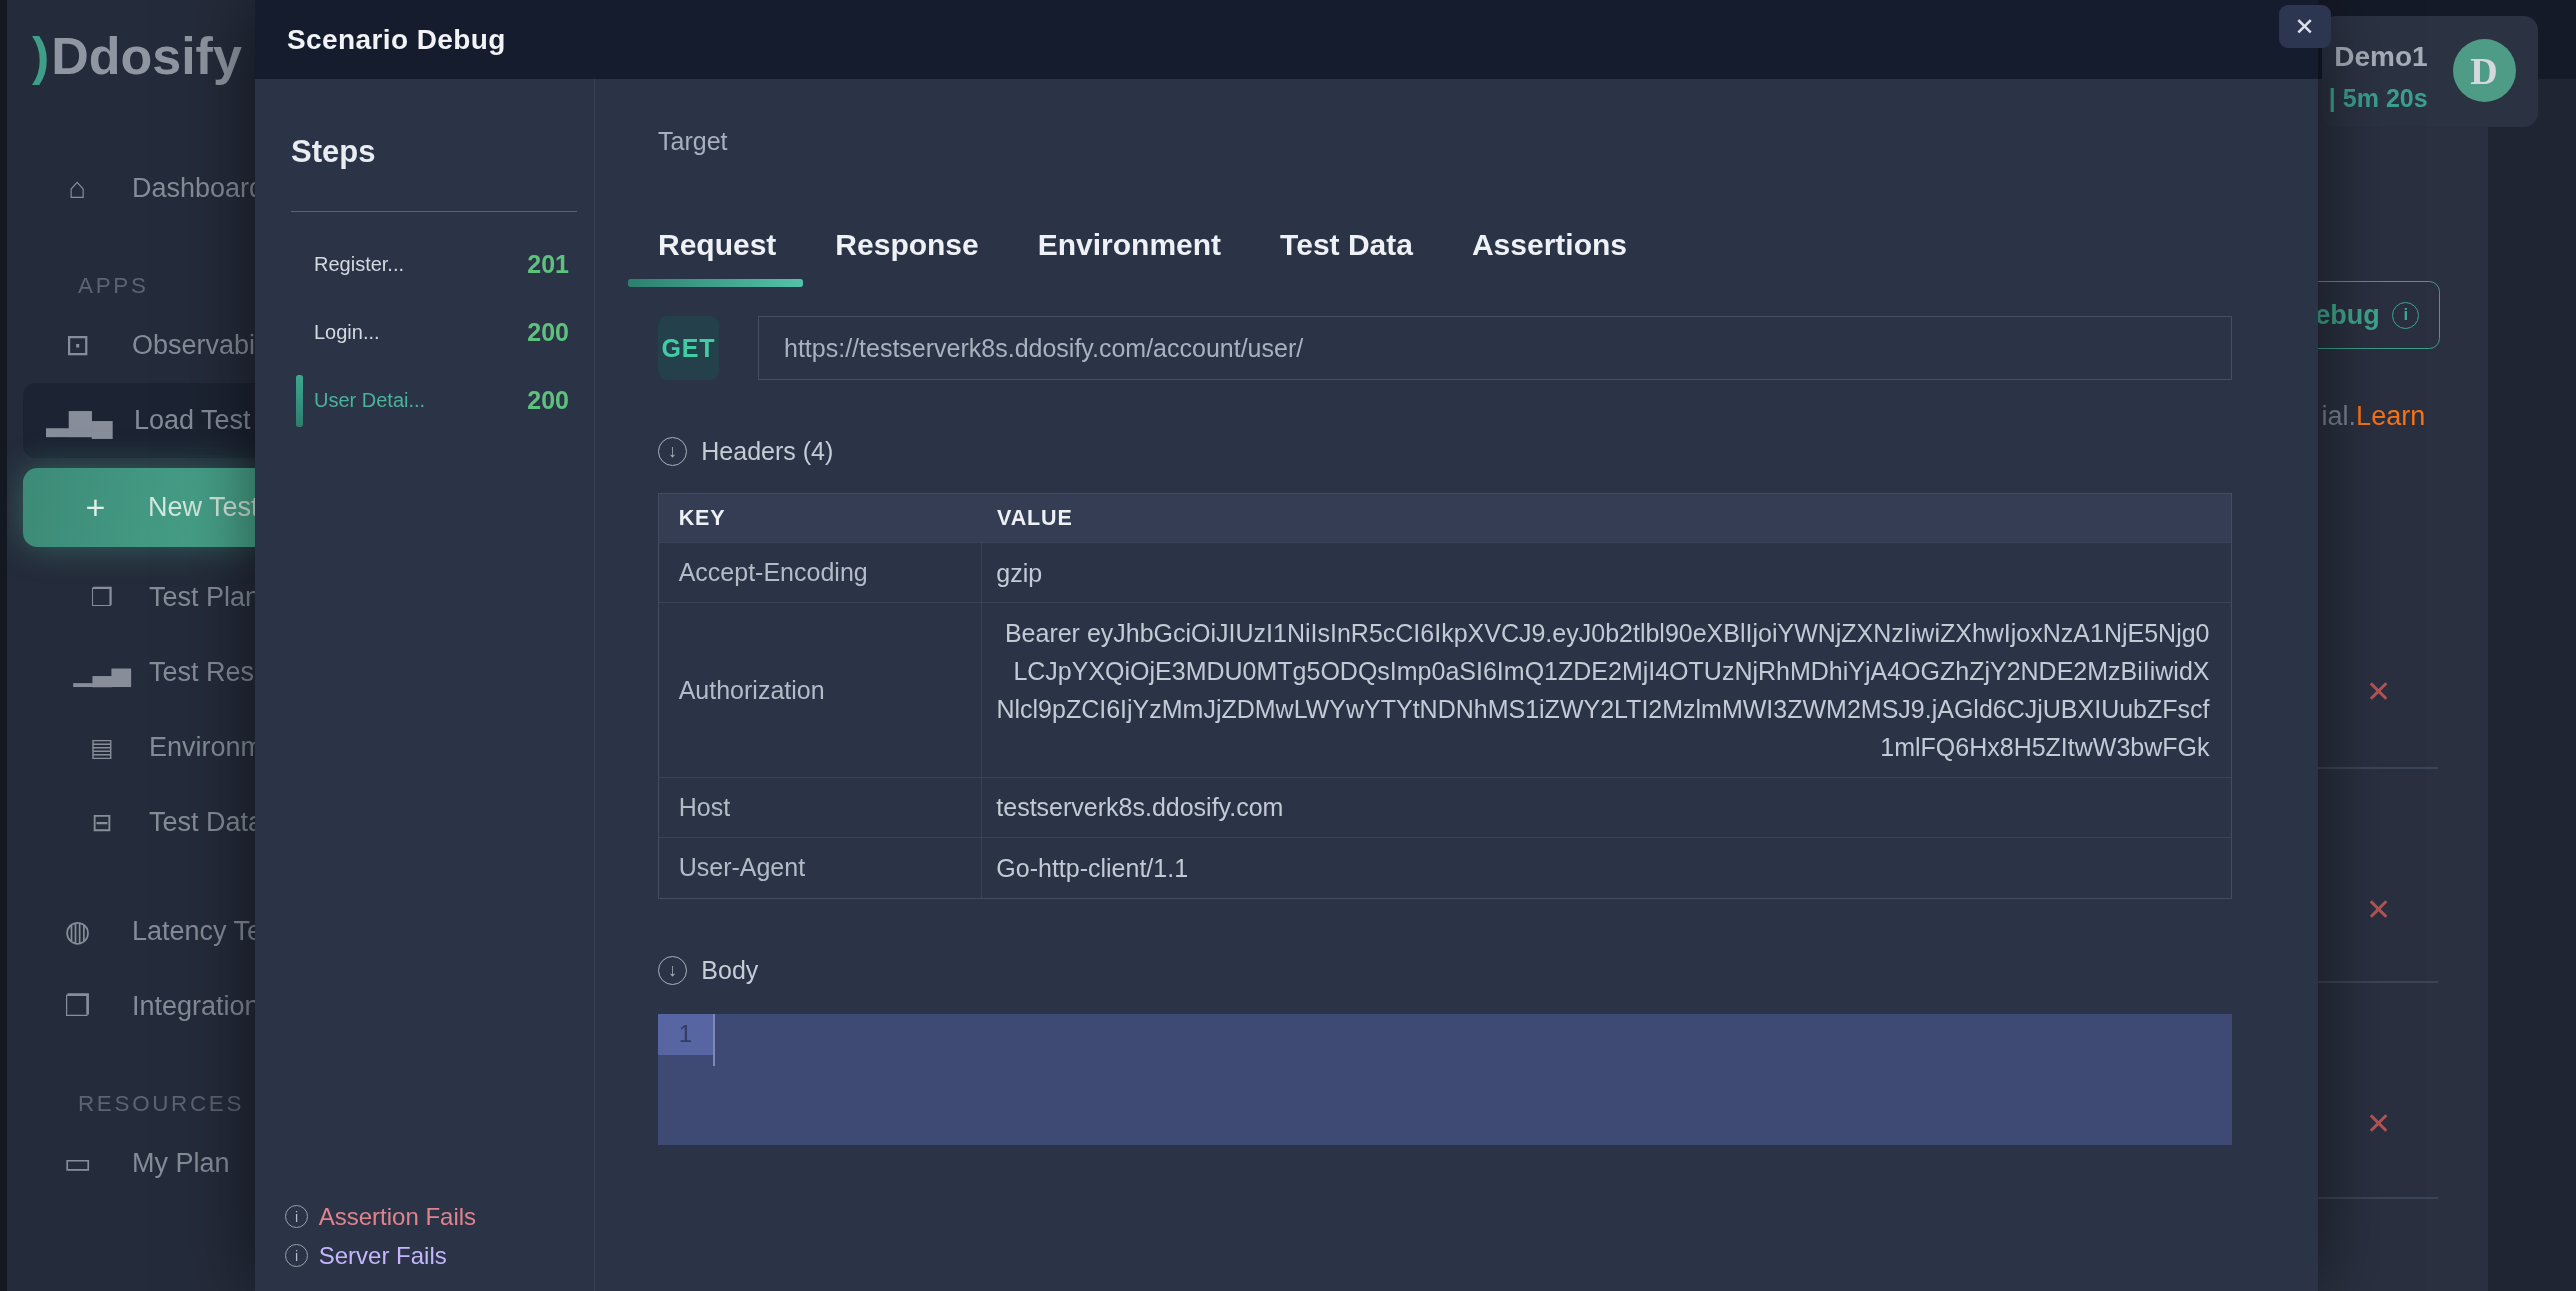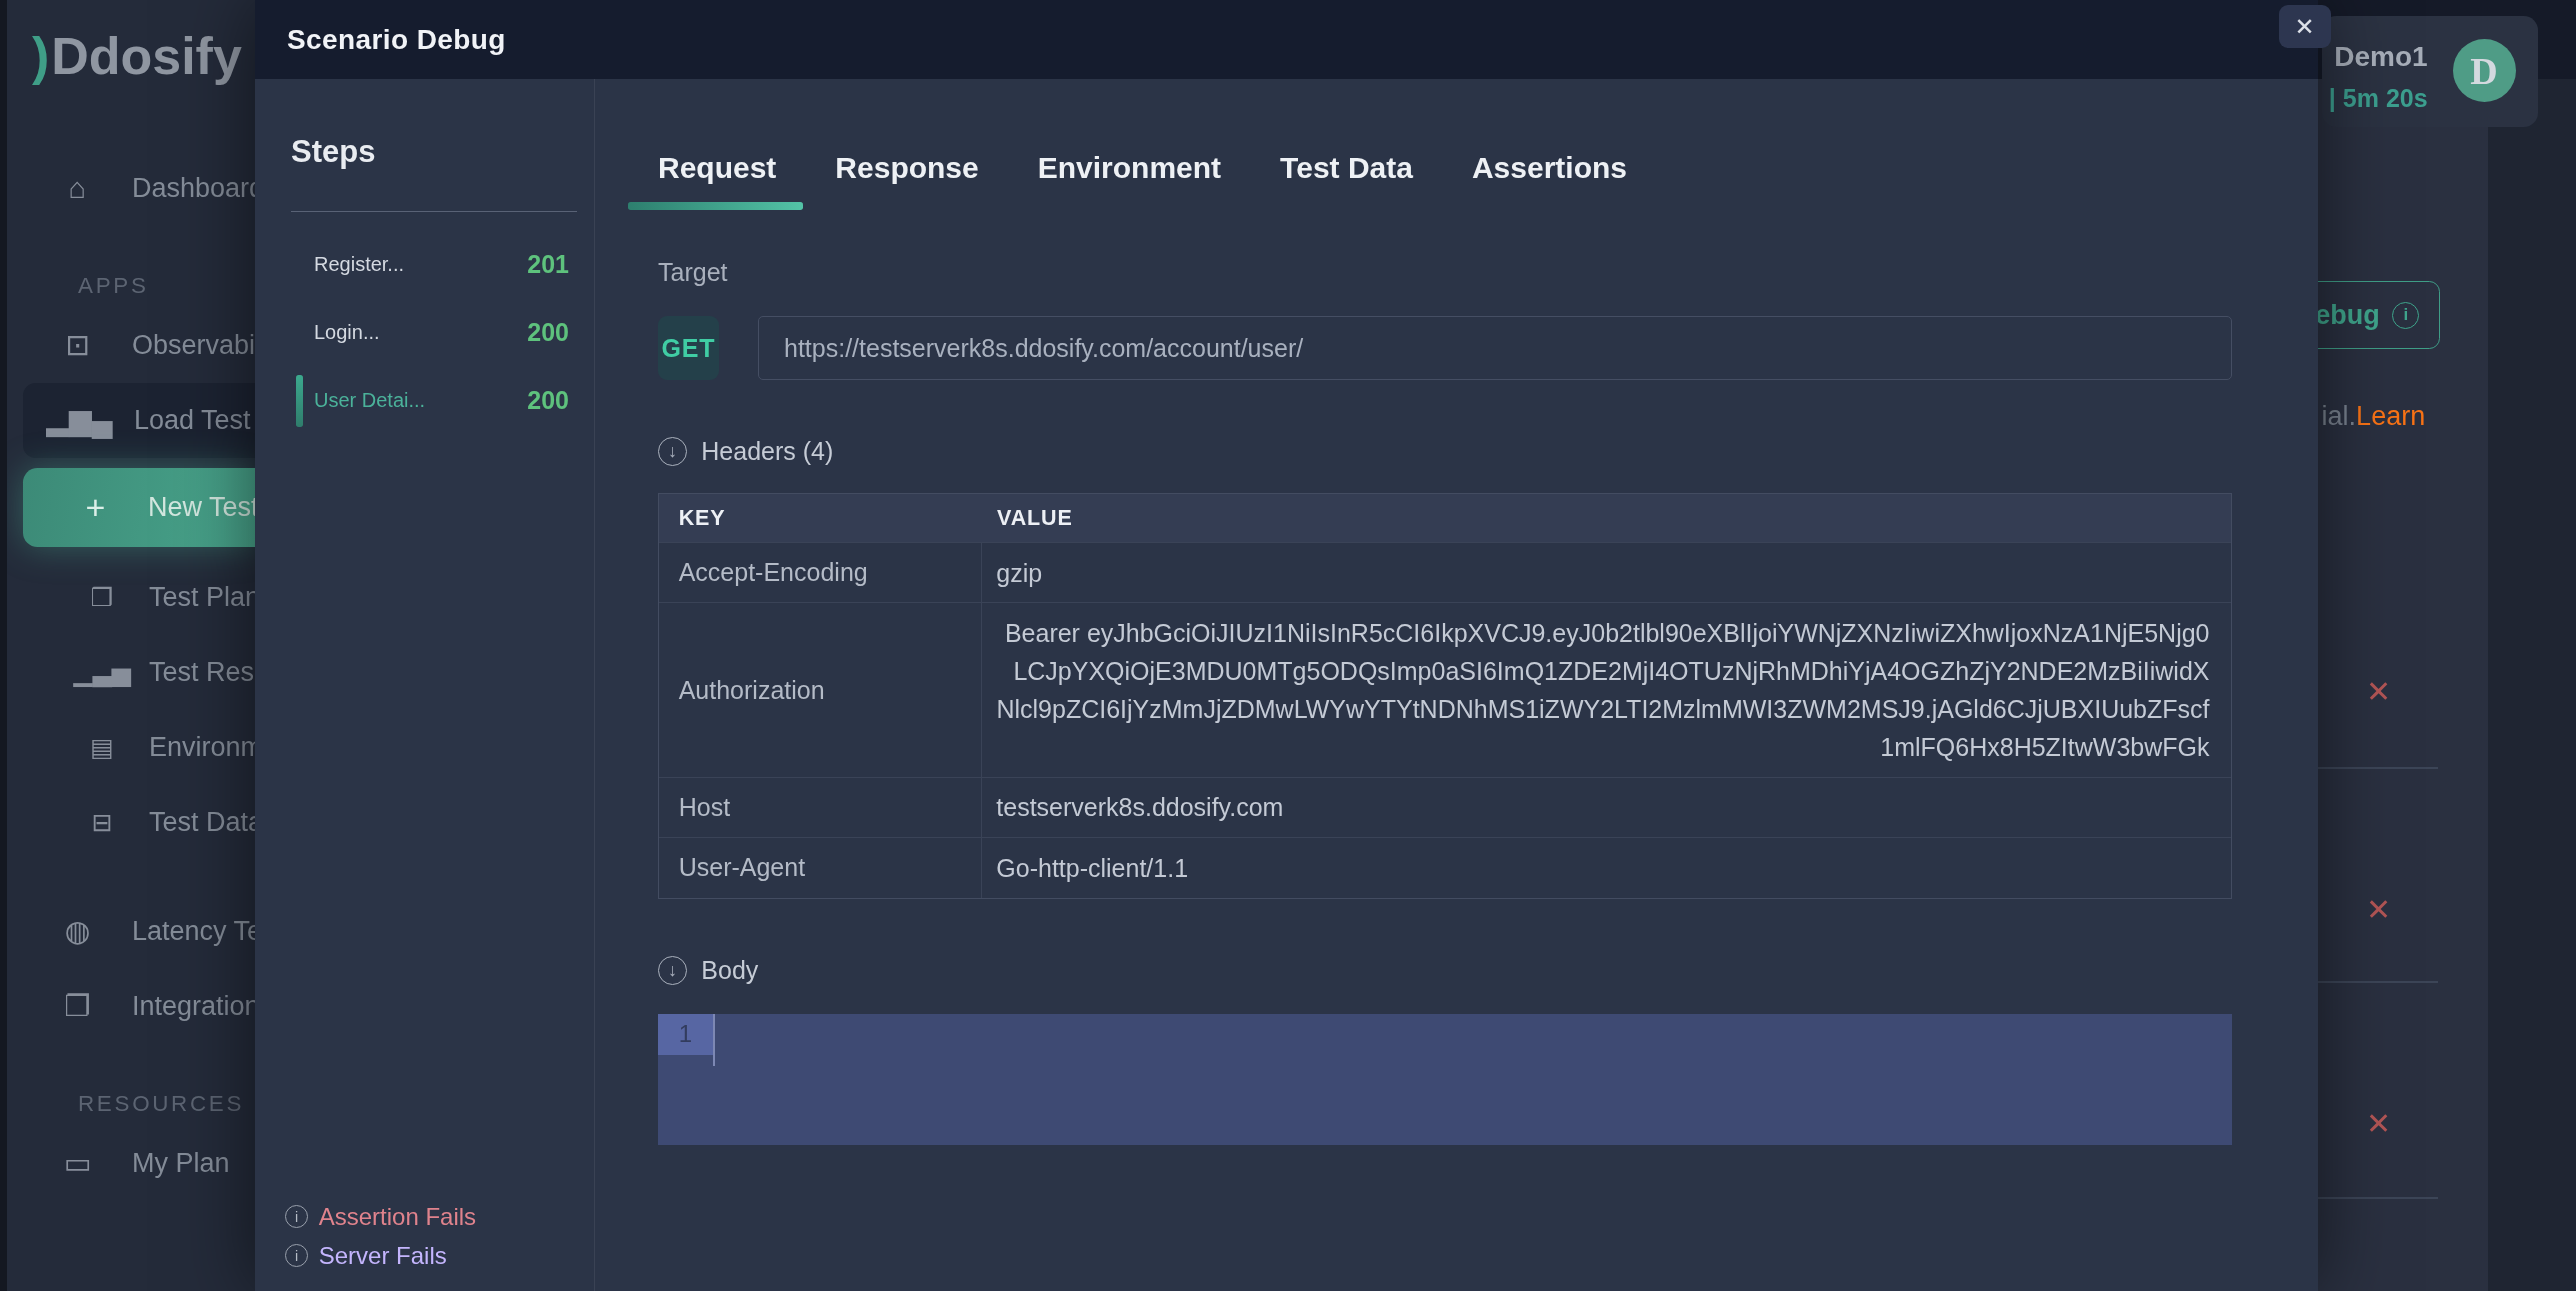--- a/index.html
+++ b/index.html
@@ -68,21 +68,21 @@
   
   #content{flex:1;padding:0 86px 0 63px;position:relative;}
   #tabs{display:flex;gap:59px;margin-top:72px;}
   .tab{font-size:30px;font-weight:700;color:#eef1f5;padding-bottom:25px;position:relative;cursor:pointer;white-space:nowrap;}
   .tab.active::after{content:'';position:absolute;left:-30px;right:-27px;bottom:0;height:8px;border-radius:2.7px;
     background:linear-gradient(90deg,#2d7f6e,#53c3a7);}
   #target-label{margin-top:48px;font-size:25px;color:#a9b0bd;}
   #target-row{margin-top:29px;display:flex;gap:39px;height:64px;}
   #method-badge{width:61px;flex:none;background:#24404a;color:#40cda4;font-weight:700;font-size:25px;letter-spacing:0.9px;
     display:flex;align-items:center;justify-content:center;border-radius:9px;cursor:pointer;}
-  #url-input{flex:1;border:1.8px solid #454e63;border-radius:5px;background:transparent;outline:none;
+  #url-input{flex:1;border:1.8px solid #454e63;border-radius:0;background:transparent;outline:none;
     padding:1px 0 0 25px;font-size:25px;color:#a9b1bf;font-family:inherit;}
   .section-label{margin-top:57px;display:flex;gap:14.3px;align-items:center;font-size:25px;color:#c6ccd6;cursor:pointer;}
   .circ-down{width:29px;height:29px;border:1.8px solid #aab1bd;border-radius:50%;color:#aab1bd;flex:none;
     display:flex;align-items:center;justify-content:center;font-size:18px;}
   .circ-down::before{content:'\2193';}
   #headers-table{margin-top:27px;border:0.9px solid #434c61;text-align:right;}
   .thead{display:grid;grid-template-columns:322px 1fr;background:#343d53;height:48px;}
   .thead>div{display:flex;align-items:center;font-size:21.5px;font-weight:700;color:#edf0f5;letter-spacing:0.9px;}
   .thead .c-key{padding-left:19.7px;}
   .thead .c-val{padding-left:16px;}
@@ -241,34 +241,34 @@
 
           <div class="legend-item server">
             <span class="info-circ"></span>
             <span class="l-label">Server Fails</span>
           </div>
 
       </div>
     </div>
 
     <div id="content">
+      <div id="target-label">Target</div>
       <div id="tabs">
 
           <div class="tab active">Request</div>
 
           <div class="tab">Response</div>
 
           <div class="tab">Environment</div>
 
           <div class="tab">Test Data</div>
 
           <div class="tab">Assertions</div>
 
       </div>
-      <div id="target-label">Target</div>
       <div id="target-row">
         <div id="method-badge">GET</div>
         <input id="url-input" type="text" value="https://testserverk8s.ddosify.com/account/user/" style="">
       </div>
       <div class="section-label">
         <span class="circ-down"></span>
         <span>Headers (4)</span>
       </div>
       <div id="headers-table">
         <div class="thead">

